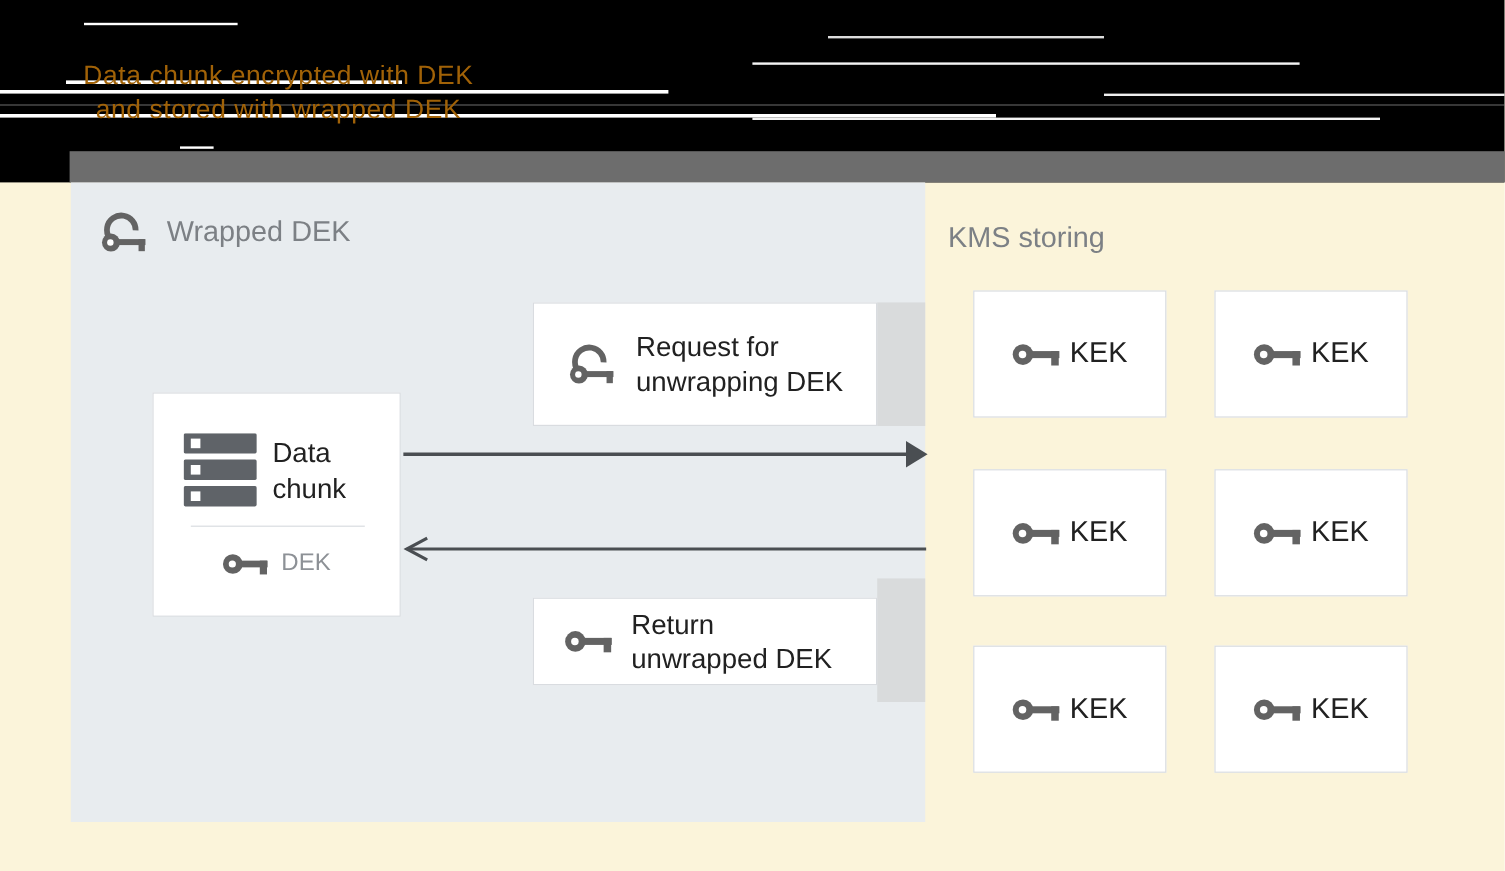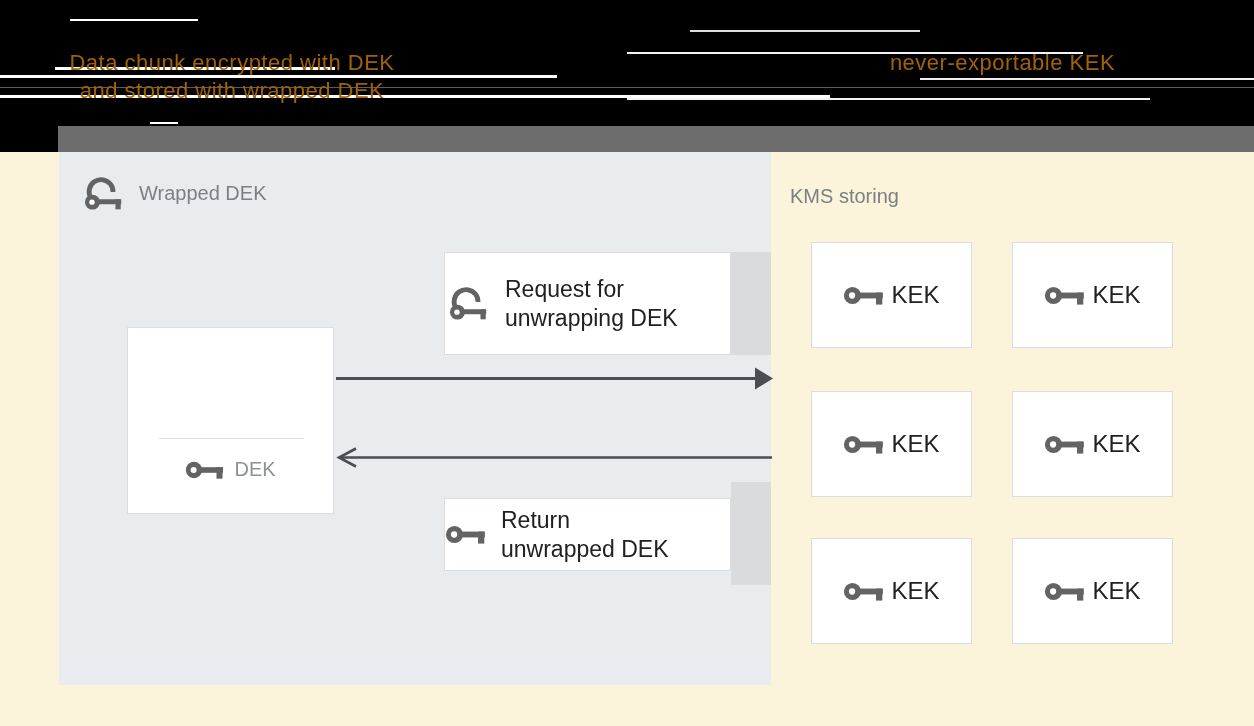--- a/index.html
+++ b/index.html
@@ -28,34 +28,34 @@
   .caption {
     position:absolute; top:49px; color:#a16207; font-size:22px; line-height:28px;
     letter-spacing:.5px; text-align:center; font-weight:400; z-index:1;
   }
   .caption-left  { left:58px;  width:348px; }
   .caption-right { left:855px; width:295px; }
 
   
   .panel-blue { position:absolute; left:59px; top:152px; width:712px; height:533px; background:#e8ecef; }
 
-  .muted-label { color:#7c8085; font-size:20px; }
+  .muted-label { color:#7c8085; font-size:24px; }
   .wrapped-hdr { position:absolute; left:80px; top:176px; display:flex; align-items:center; gap:13px; }
   .kms-label   { position:absolute; left:790px; top:185px; }
 
   .white-box { position:absolute; background:#ffffff; border:1px solid #d9dce0; box-sizing:border-box; }
 
   .data-chunk { left:127px; top:327px; width:207px; height:187px; }
   .dc-top     { position:absolute; left:25px; top:33px; display:flex; gap:13px; align-items:flex-start; }
   .dc-title   { font-size:23px; line-height:30px; color:#212121; white-space:pre-line; margin-top:1px; }
   .dc-divider { position:absolute; left:31px; top:110px; width:145px; height:1px; background:#d9dce0; }
   .dc-bottom  { position:absolute; left:0; top:130px; width:100%; display:flex; align-items:center; justify-content:center; gap:9px; }
   .dek-label  { color:#8d9196; font-size:20px; }
 
-  .msg-box   { display:flex; align-items:center; gap:14px; }
+  .msg-box   { display:flex; align-items:center; gap:14px; padding-left:25px; }
   .request   { left:444px; top:252px; width:287px; height:103px; }
   .return    { left:444px; top:498px; width:287px; height:73px; }
   .box-label { font-size:23px; line-height:29px; color:#212121; white-space:pre-line; }
   .strip     { position:absolute; left:731px; width:40px; height:103px; background:#d9dbdc; }
   .strip-request { top:252px; }
   .strip-return  { top:482px; }
 
   .arrow { position:absolute; }
   .arrow-right { left:336px; top:366px; }
   .arrow-left  { left:336px; top:445px; }
@@ -80,21 +80,20 @@
 <div class="stage">
 
   <div class="hdr-black"></div>
   <div class="hdr-gray"></div>
 
   <div class="caption caption-left">
     <div>Data chunk encrypted with DEK</div>
     <div>and stored with wrapped DEK</div>
   </div>
   <div class="caption caption-right">
-    <div>never-exportable KEK</div>
   </div>
 
   <div class="glitch g0"></div>
   <div class="glitch g0b"></div>
   <div class="glitch g1"></div>
   <div class="glitch g2"></div>
   <div class="glitch g3"></div>
   <div class="glitch g4"></div>
   <div class="glitch g5"></div>
   <div class="glitch g6"></div>
@@ -108,20 +107,32 @@
       <circle cx="22" cy="16" r="12.5" fill="none" stroke="#636363" stroke-width="5" stroke-dasharray="56.7 21.8" transform="rotate(100 22 16)"></circle>
       <circle cx="13" cy="27" r="7.8" fill="#636363"></circle>
       <circle cx="12.5" cy="27" r="2.8" fill="#ffffff"></circle>
       <rect x="19" y="24" width="24" height="5.2" fill="#636363"></rect>
       <rect x="37" y="24" width="5.5" height="10.5" fill="#636363"></rect>
     </svg>
     <span class="muted-label">Wrapped DEK</span>
   </div>
 
   <div class="white-box data-chunk">
+    <div class="dc-top">
+      <svg class="icon" width="61" height="63" viewBox="0 0 61 63">
+        <rect x="0" y="0" width="61" height="17" rx="1.5" fill="#5f6368"></rect>
+        <rect x="0" y="22" width="61" height="17" rx="1.5" fill="#5f6368"></rect>
+        <rect x="0" y="44" width="61" height="17" rx="1.5" fill="#5f6368"></rect>
+        <rect x="6" y="4.5" width="8" height="8" fill="#ffffff"></rect>
+        <rect x="6" y="26.5" width="8" height="8" fill="#ffffff"></rect>
+        <rect x="6" y="48.5" width="8" height="8" fill="#ffffff"></rect>
+      </svg>
+      <div class="dc-title">Data
+chunk</div>
+    </div>
     <div class="dc-divider"></div>
     <div class="dc-bottom">
       <svg class="icon" width="40" height="22" viewBox="0 0 40 22">
         <circle cx="9" cy="11" r="8.2" fill="#636363"></circle>
         <circle cx="8.6" cy="11" r="3" fill="#ffffff"></circle>
         <rect x="16" y="8.2" width="22" height="5.6" fill="#636363"></rect>
         <rect x="31.5" y="8.2" width="6" height="11.5" fill="#636363"></rect>
       </svg>
       <span class="dek-label">DEK</span>
     </div>

